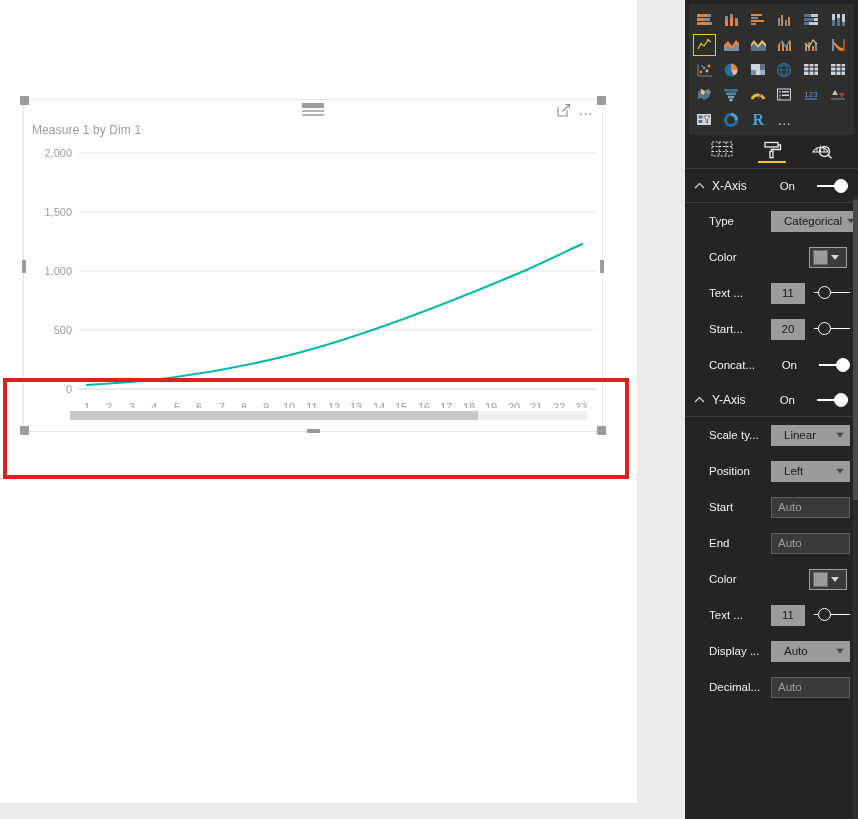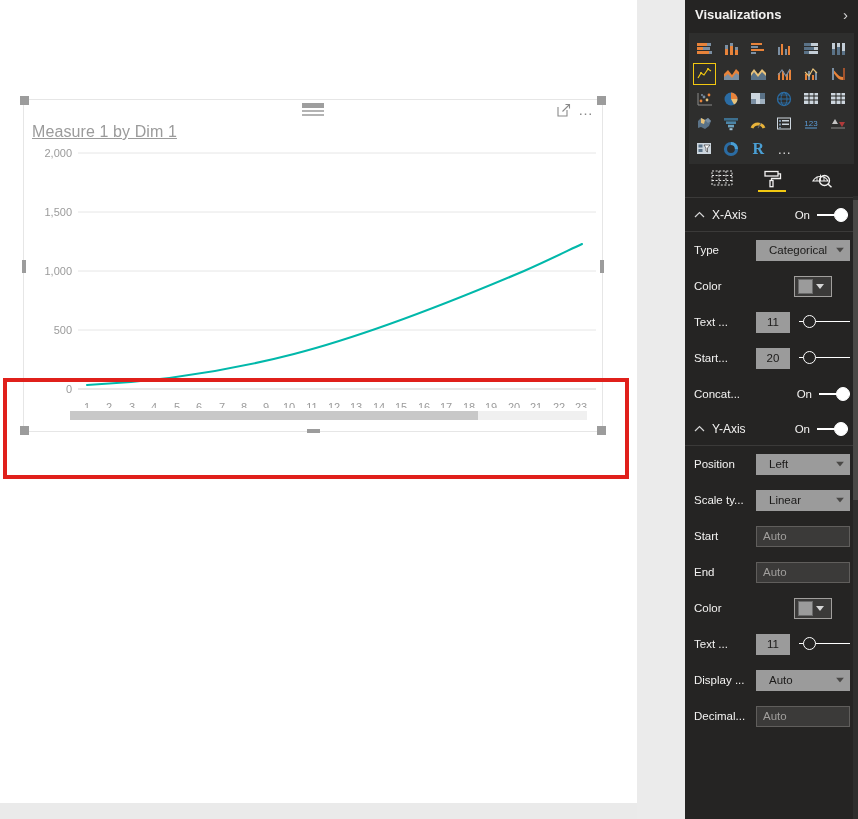--- a/index.html
+++ b/index.html
@@ -51,23 +51,22 @@
     display: flex; align-items: center; gap: 7px;
   }
   .icon-focus { width: 14px; height: 14px; display: block; }
   .icon-more {
     font-size: 15px; color: #8a8a8a; line-height: 10px;
     letter-spacing: 1px; cursor: pointer; font-family: "Liberation Sans", sans-serif;
   }
 
   .visual-title {
     position: absolute; left: 8px; top: 23px;
-    font-size: 16px; color: #9b9b9b;
+    font-size: 12px; color: #9b9b9b;
     letter-spacing: .1px;
-    text-decoration: underline;
   }
 
   
   .plot { position: absolute; left: 0; top: 40px; width: 100%; height: 260px; }
   .plot svg { display: block; }
 
   
   .sel-h { position: absolute; background: #9c9c9c; }
   .sel-corner { width: 9px; height: 9px; }
   .sel-v { width: 4px; height: 13px; }
@@ -128,34 +127,34 @@
   .viz-tab.active .underline { background: #f2c811; }
 
   
   .fmt { font-size: 11.5px; }
   .section-head {
     display: flex; align-items: center; height: 34px; padding: 0 10px 0 9px;
     box-sizing: border-box; border-bottom: 1px solid #3b3a39;
   }
   .chev-up { width: 11px; margin-right: 7px; flex: 0 0 auto; }
   .section-name { flex: 1 1 auto; color: #f3f2f1; font-size: 12px; }
-  .onoff-label { color: #f3f2f1; font-size: 11.5px; margin-right: 7px; }
+  .onoff-label { color: #f3f2f1; font-size: 11.5px; margin-right: 22px; }
 
   .toggle { position: relative; width: 31px; height: 14px; flex: 0 0 auto; }
   .toggle .trk { position: absolute; left: 0; top: 6px; width: 31px; height: 2px; background: #ffffff; }
   .toggle .knb { position: absolute; top: 0; width: 14px; height: 14px; border-radius: 50%; box-sizing: border-box; }
   .toggle.on .knb { right: 0; background: #ffffff; border: 1px solid #ffffff; }
   .toggle.off .knb { left: 0; background: transparent; border: 2px solid #ffffff; }
   .toggle.off .trk { left: 13px; width: 18px; }
 
   .row {
     display: flex; align-items: center; height: 36px; padding: 0 8px 0 9px;
     box-sizing: border-box;
   }
-  .row-label { color: #f3f2f1; font-size: 11.5px; width: 62px; flex: 0 0 auto; }
+  .row-label { color: #f3f2f1; font-size: 11.5px; width: 62px; flex: 0 0 auto; margin-left: 15px; }
 
   .select {
     position: relative; height: 21px; background: #9b9b9b; color: #1b1a19;
     font-size: 11.5px; display: flex; align-items: center;
     padding: 0 18px 0 12px; box-sizing: border-box; cursor: pointer;
     border: 1px solid #9b9b9b;
   }
   .select .caret {
     position: absolute; right: 5px; top: 50%; transform: translateY(-50%);
   }
@@ -299,24 +298,20 @@
     </div>
 
     <div class="red-box"></div>
   </div>
 
   <div class="canvas-gutter"></div>
   <div class="bottom-strip"></div>
 
   <div class="viz-pane">
 
-    <div class="viz-header">
-      <span class="viz-header-title">Visualizations</span>
-      <span class="chev-right">›</span>
-    </div>
 
     <div class="gallery">
 
       <div class="viz-icon">
           <svg width="17" height="16" viewBox="0 0 17 16">
             <rect x="1" y="2" width="10" height="3" fill="#e8833a"></rect>
             <rect x="11" y="2" width="4" height="3" fill="#7b8fa3"></rect>
             <rect x="1" y="6" width="6" height="3" fill="#e8833a"></rect>
             <rect x="7" y="6" width="7" height="3" fill="#7b8fa3"></rect>
             <rect x="1" y="10" width="12" height="3" fill="#e8833a"></rect>
@@ -641,33 +636,33 @@
           </svg>
         <span class="section-name">Y-Axis</span>
         <span class="onoff-label">On</span>
         <span class="toggle on">
             <span class="trk"></span>
             <span class="knb"></span>
           </span>
       </div>
 
       <div class="row">
+        <span class="row-label">Scale ty...</span>
+        <div class="select w100">
+          <span>Linear</span>
+          <svg class="caret" width="8" height="5" viewBox="0 0 8 5">
+              <polygon points="0,0 8,0 4,5" fill="#4a4947"></polygon>
+            </svg>
+        </div>
+      </div>
+
+      <div class="row">
         <span class="row-label">Position</span>
         <div class="select w100">
           <span>Left</span>
-          <svg class="caret" width="8" height="5" viewBox="0 0 8 5">
-              <polygon points="0,0 8,0 4,5" fill="#4a4947"></polygon>
-            </svg>
-        </div>
-      </div>
-
-      <div class="row">
-        <span class="row-label">Scale ty...</span>
-        <div class="select w100">
-          <span>Linear</span>
           <svg class="caret" width="8" height="5" viewBox="0 0 8 5">
               <polygon points="0,0 8,0 4,5" fill="#4a4947"></polygon>
             </svg>
         </div>
       </div>
 
       <div class="row">
         <span class="row-label">Start</span>
         <div class="textbox w100">Auto</div>
       </div>

